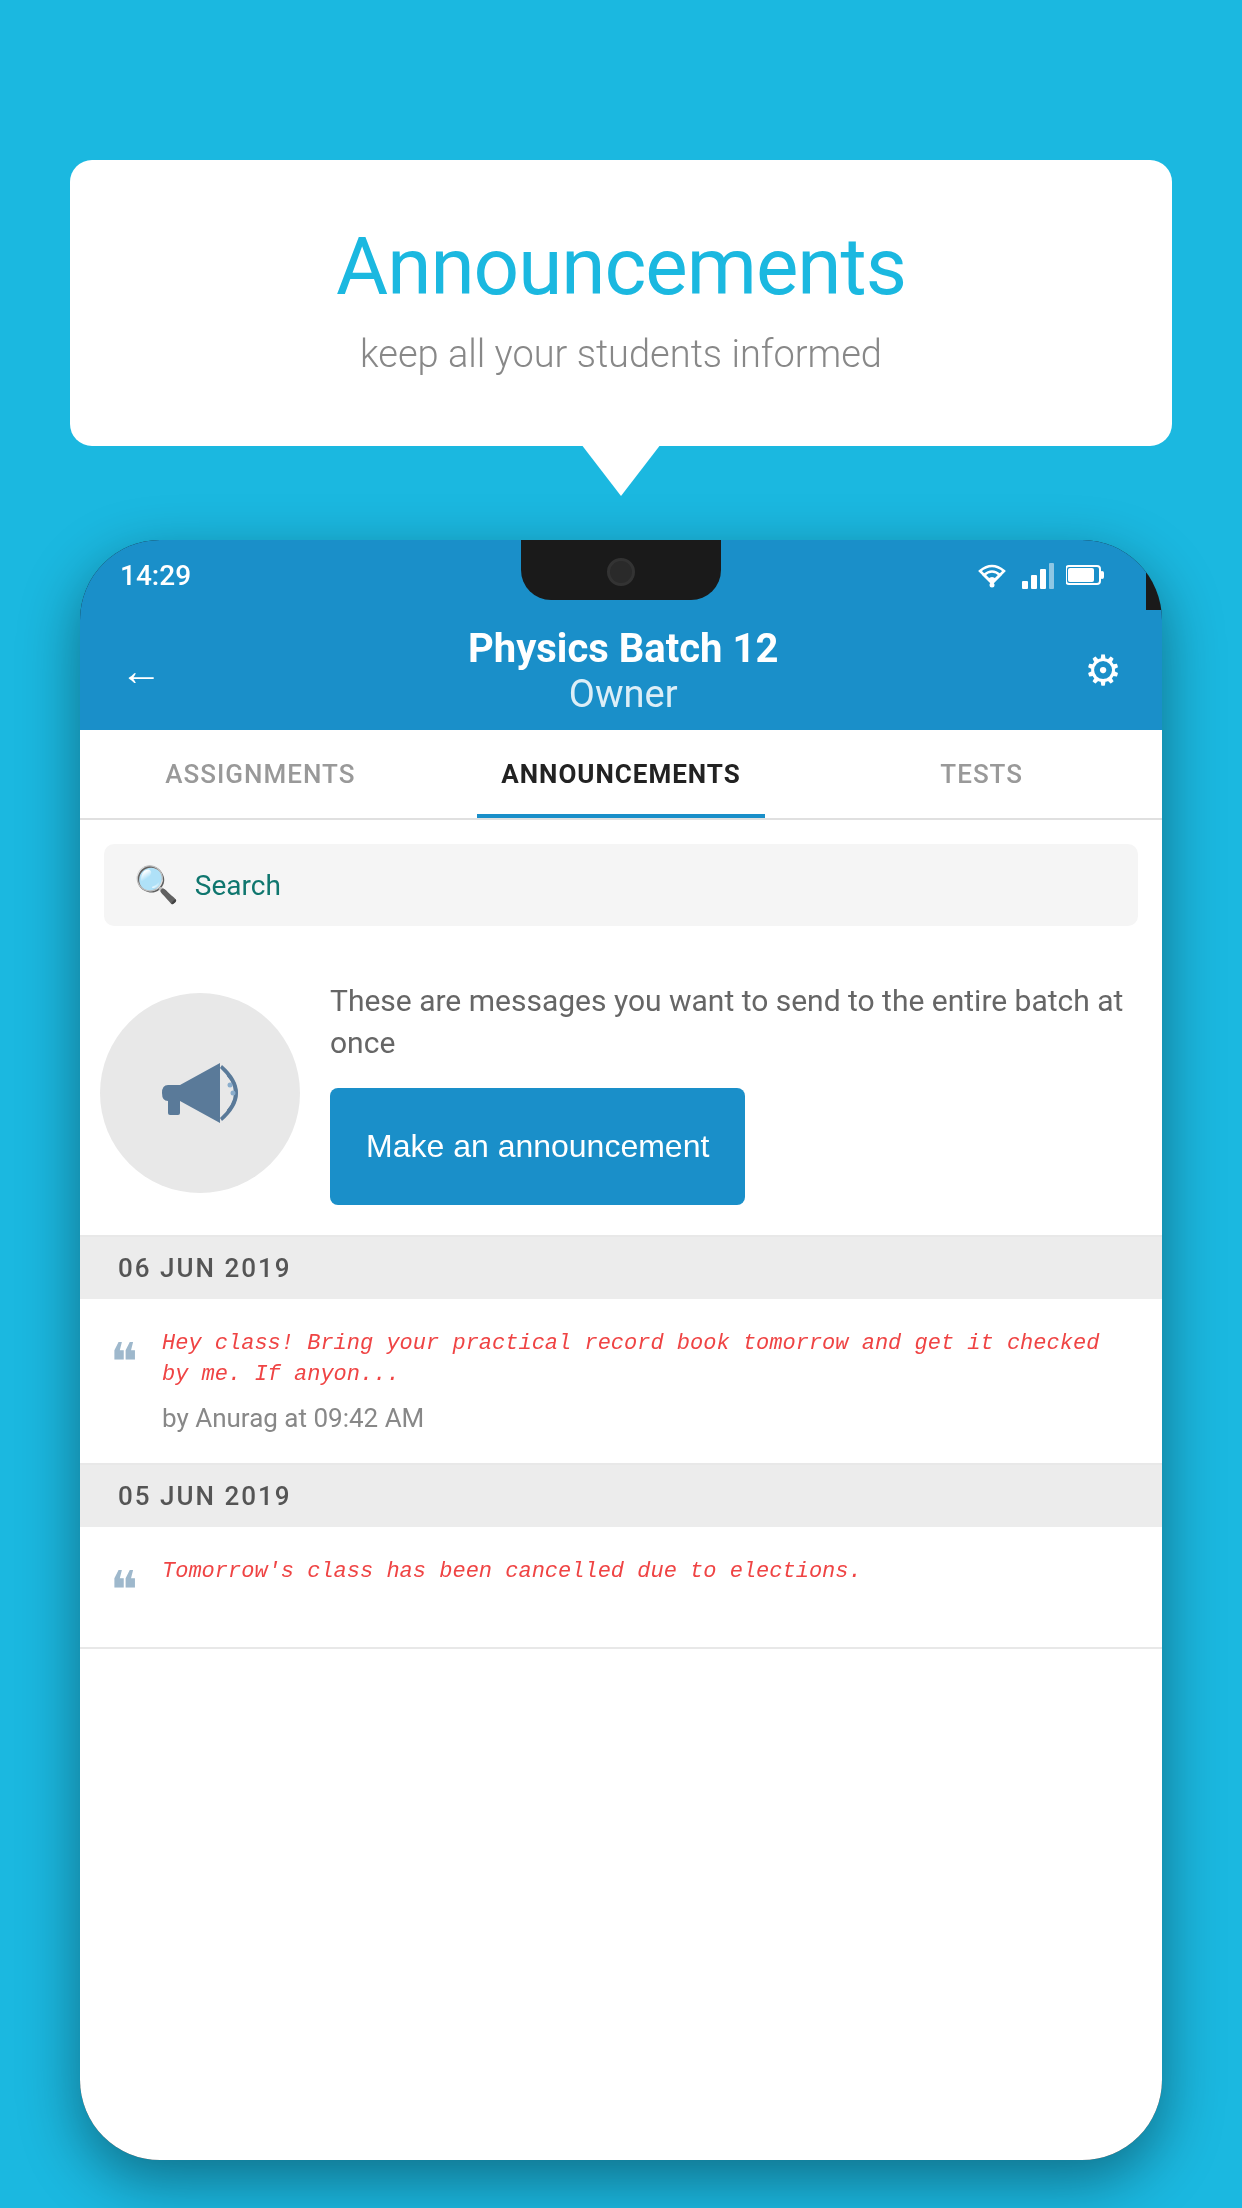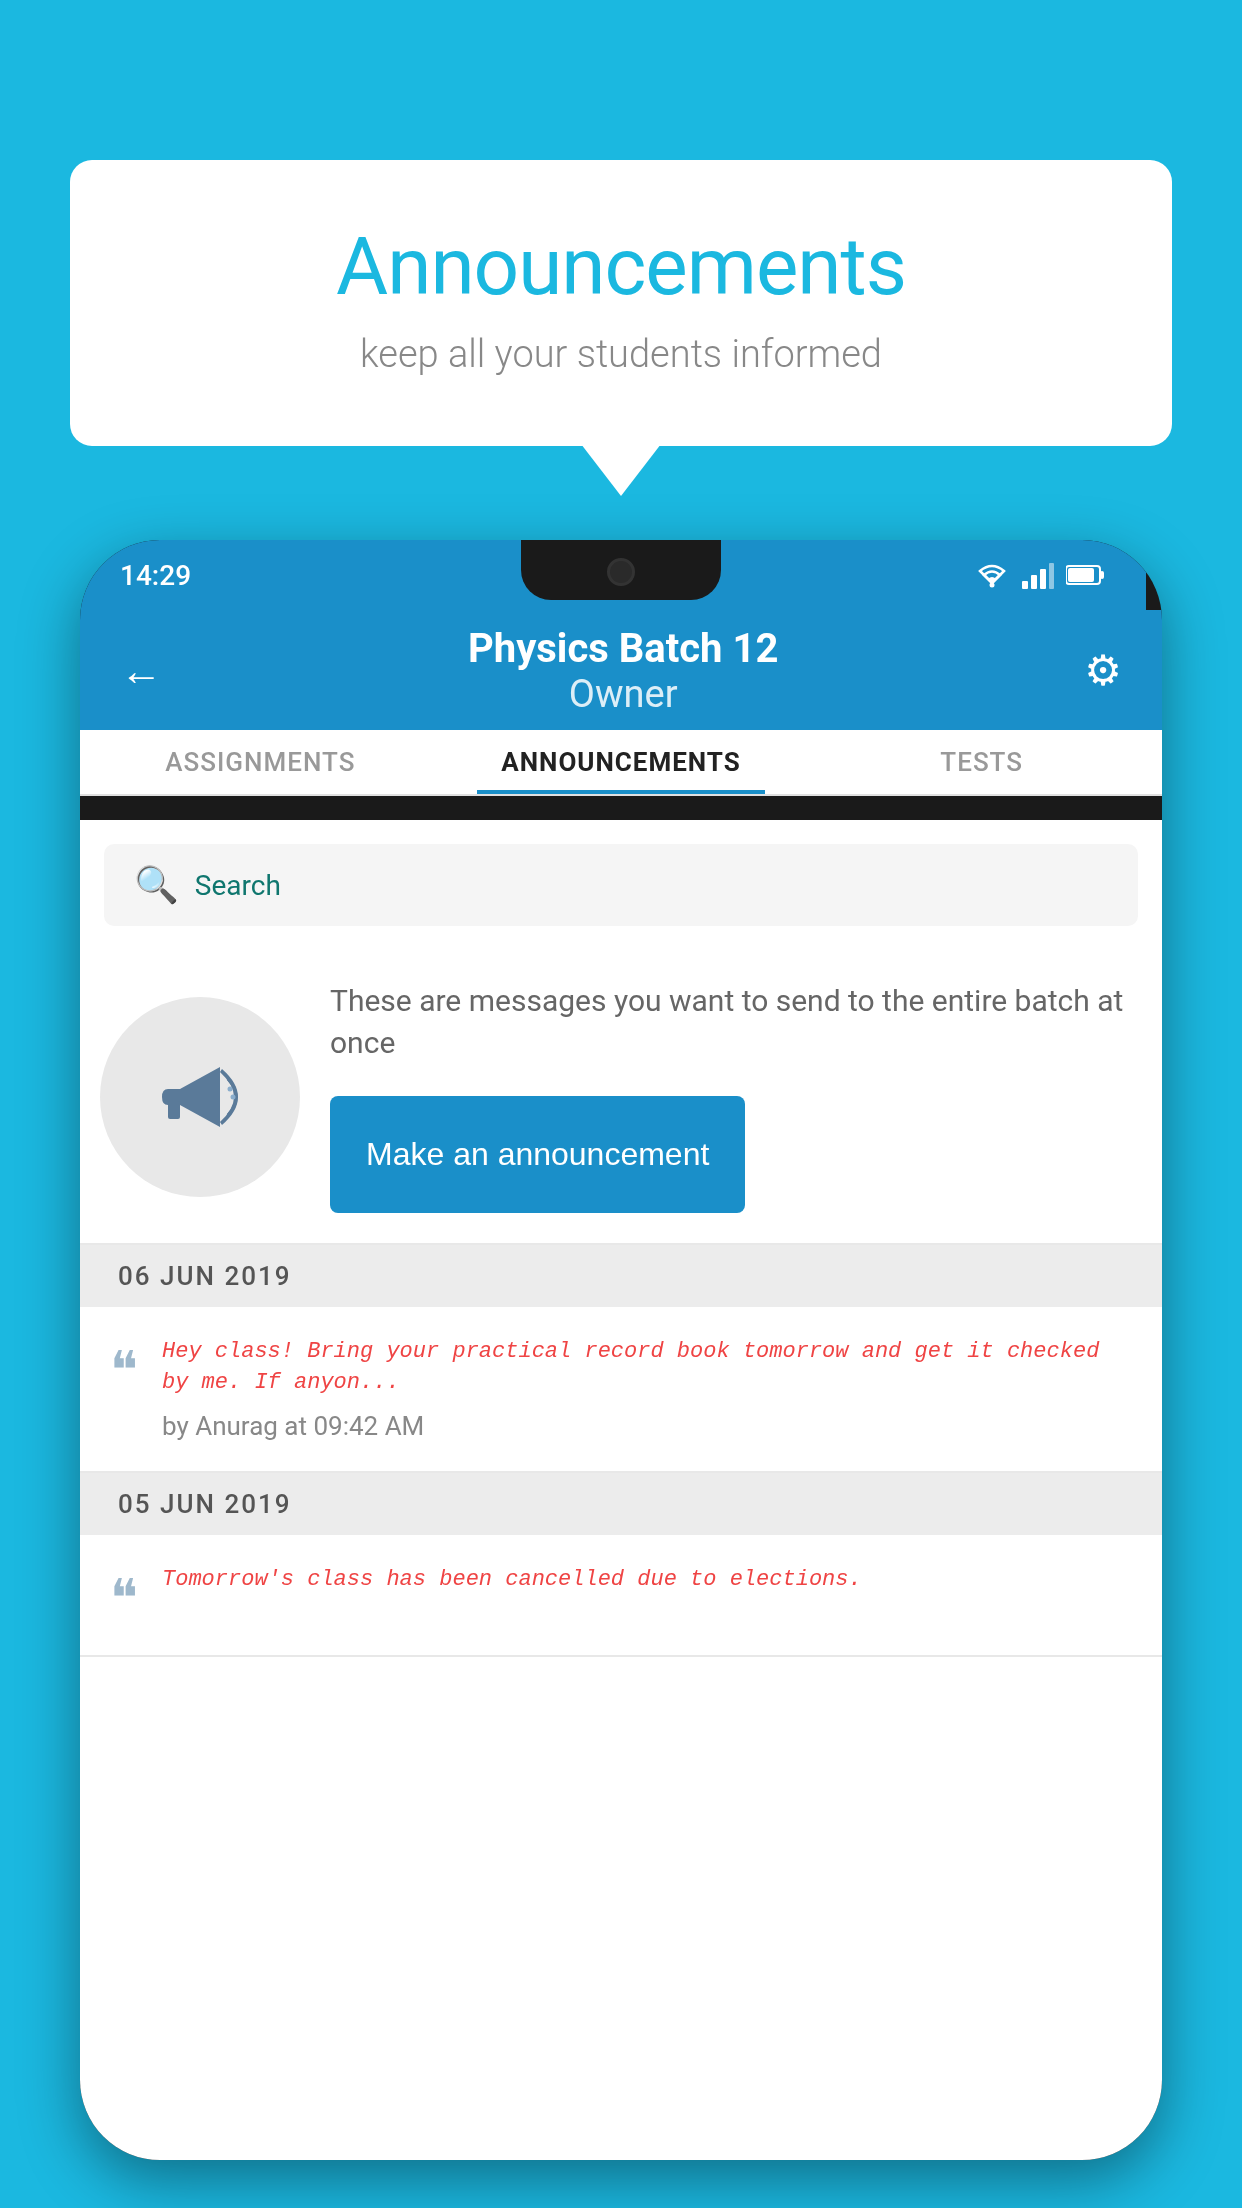--- a/index.html
+++ b/index.html
@@ -152,21 +152,21 @@
       color: white;
       font-size: 42px;
     }
 
     
     .tab-bar {
       position: absolute;
       top: 190px;
       left: 0;
       right: 0;
-      height: 66px;
+      height: 90px;
       background: white;
       display: flex;
       align-items: stretch;
       border-bottom: 2px solid #e0e0e0;
     }
     .tab-item {
       flex: 1;
       display: flex;
       align-items: center;
       justify-content: center;
@@ -239,21 +239,21 @@
       justify-content: center;
       flex-shrink: 0;
     }
     .promo-right {
       flex: 1;
     }
     .promo-desc {
       font-size: 30px;
       color: #666;
       line-height: 1.4;
-      margin-bottom: 32px;
+      margin-bottom: 24px;
     }
     .make-announcement-btn {
       background: #1a8fc9;
       color: #ffffff;
       border: none;
       border-radius: 8px;
       padding: 40px 36px;
       font-size: 32px;
       font-weight: 500;
       cursor: pointer;

